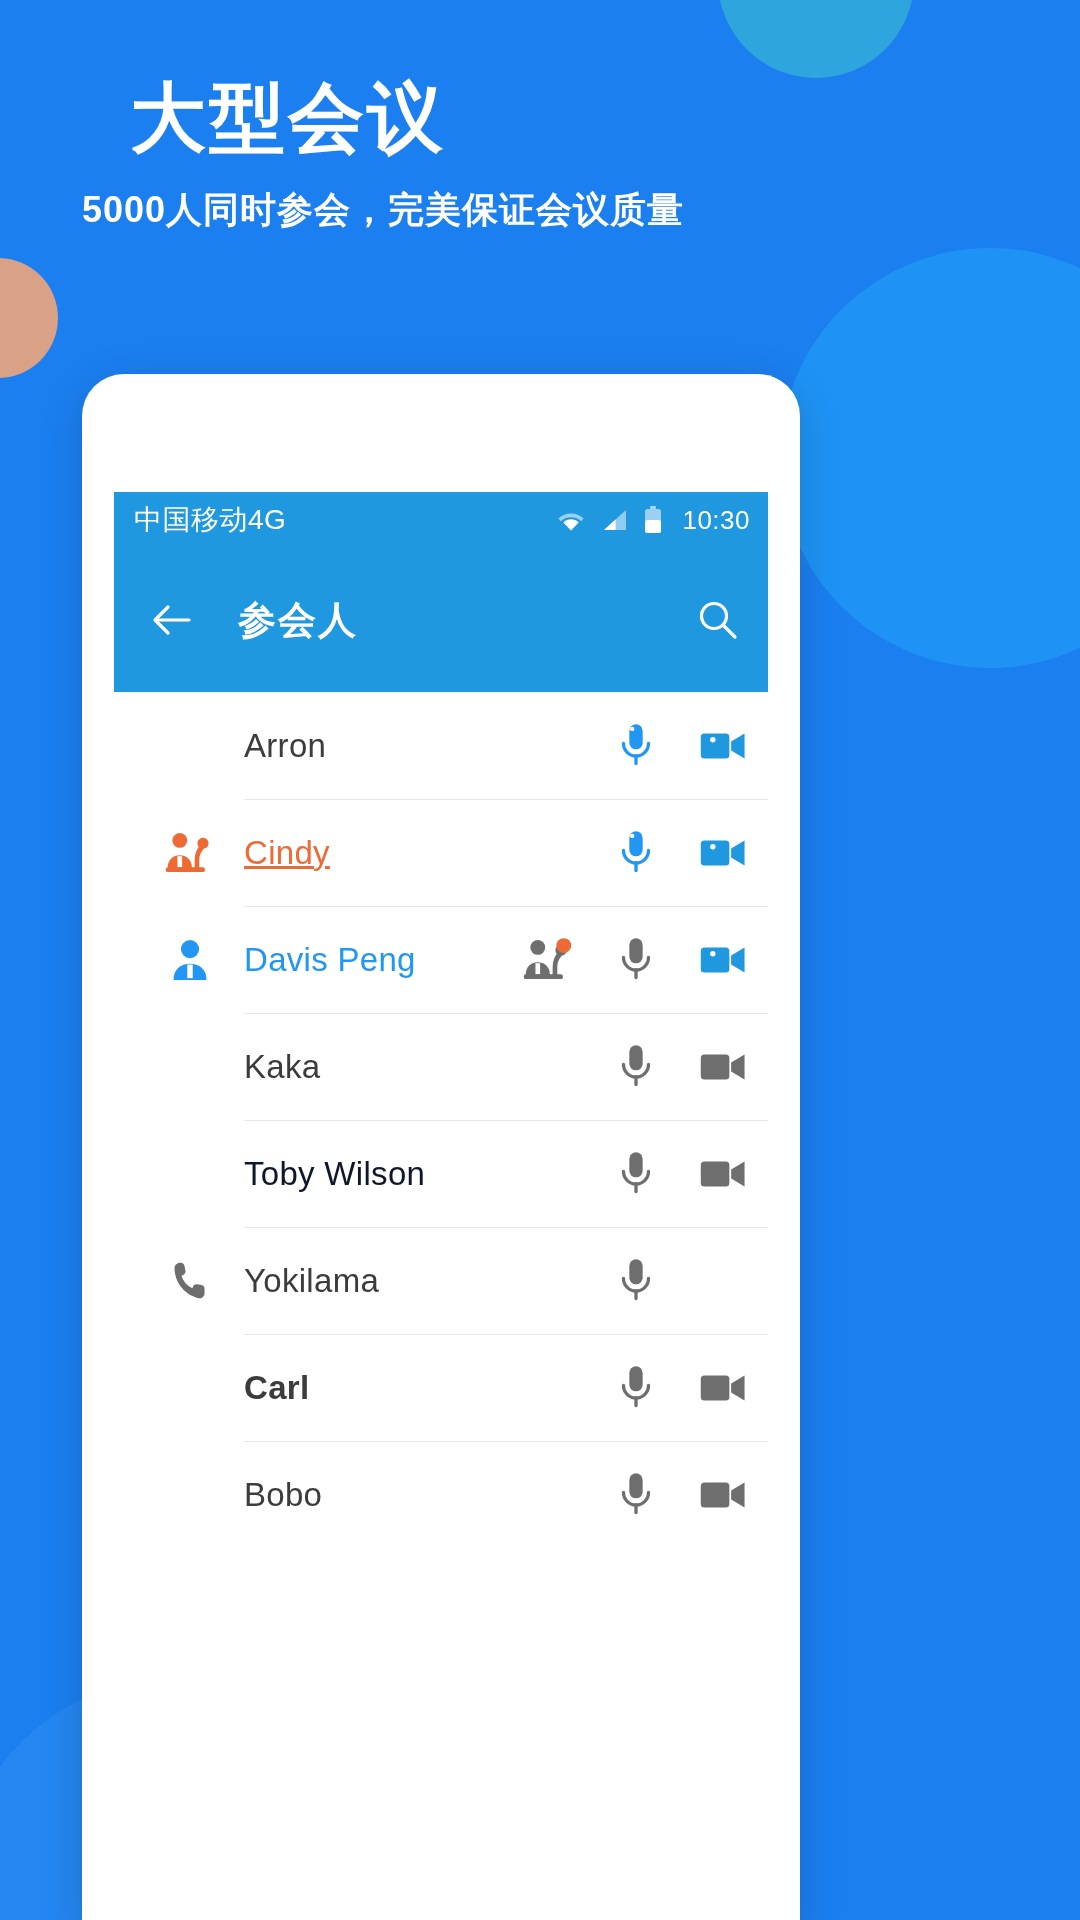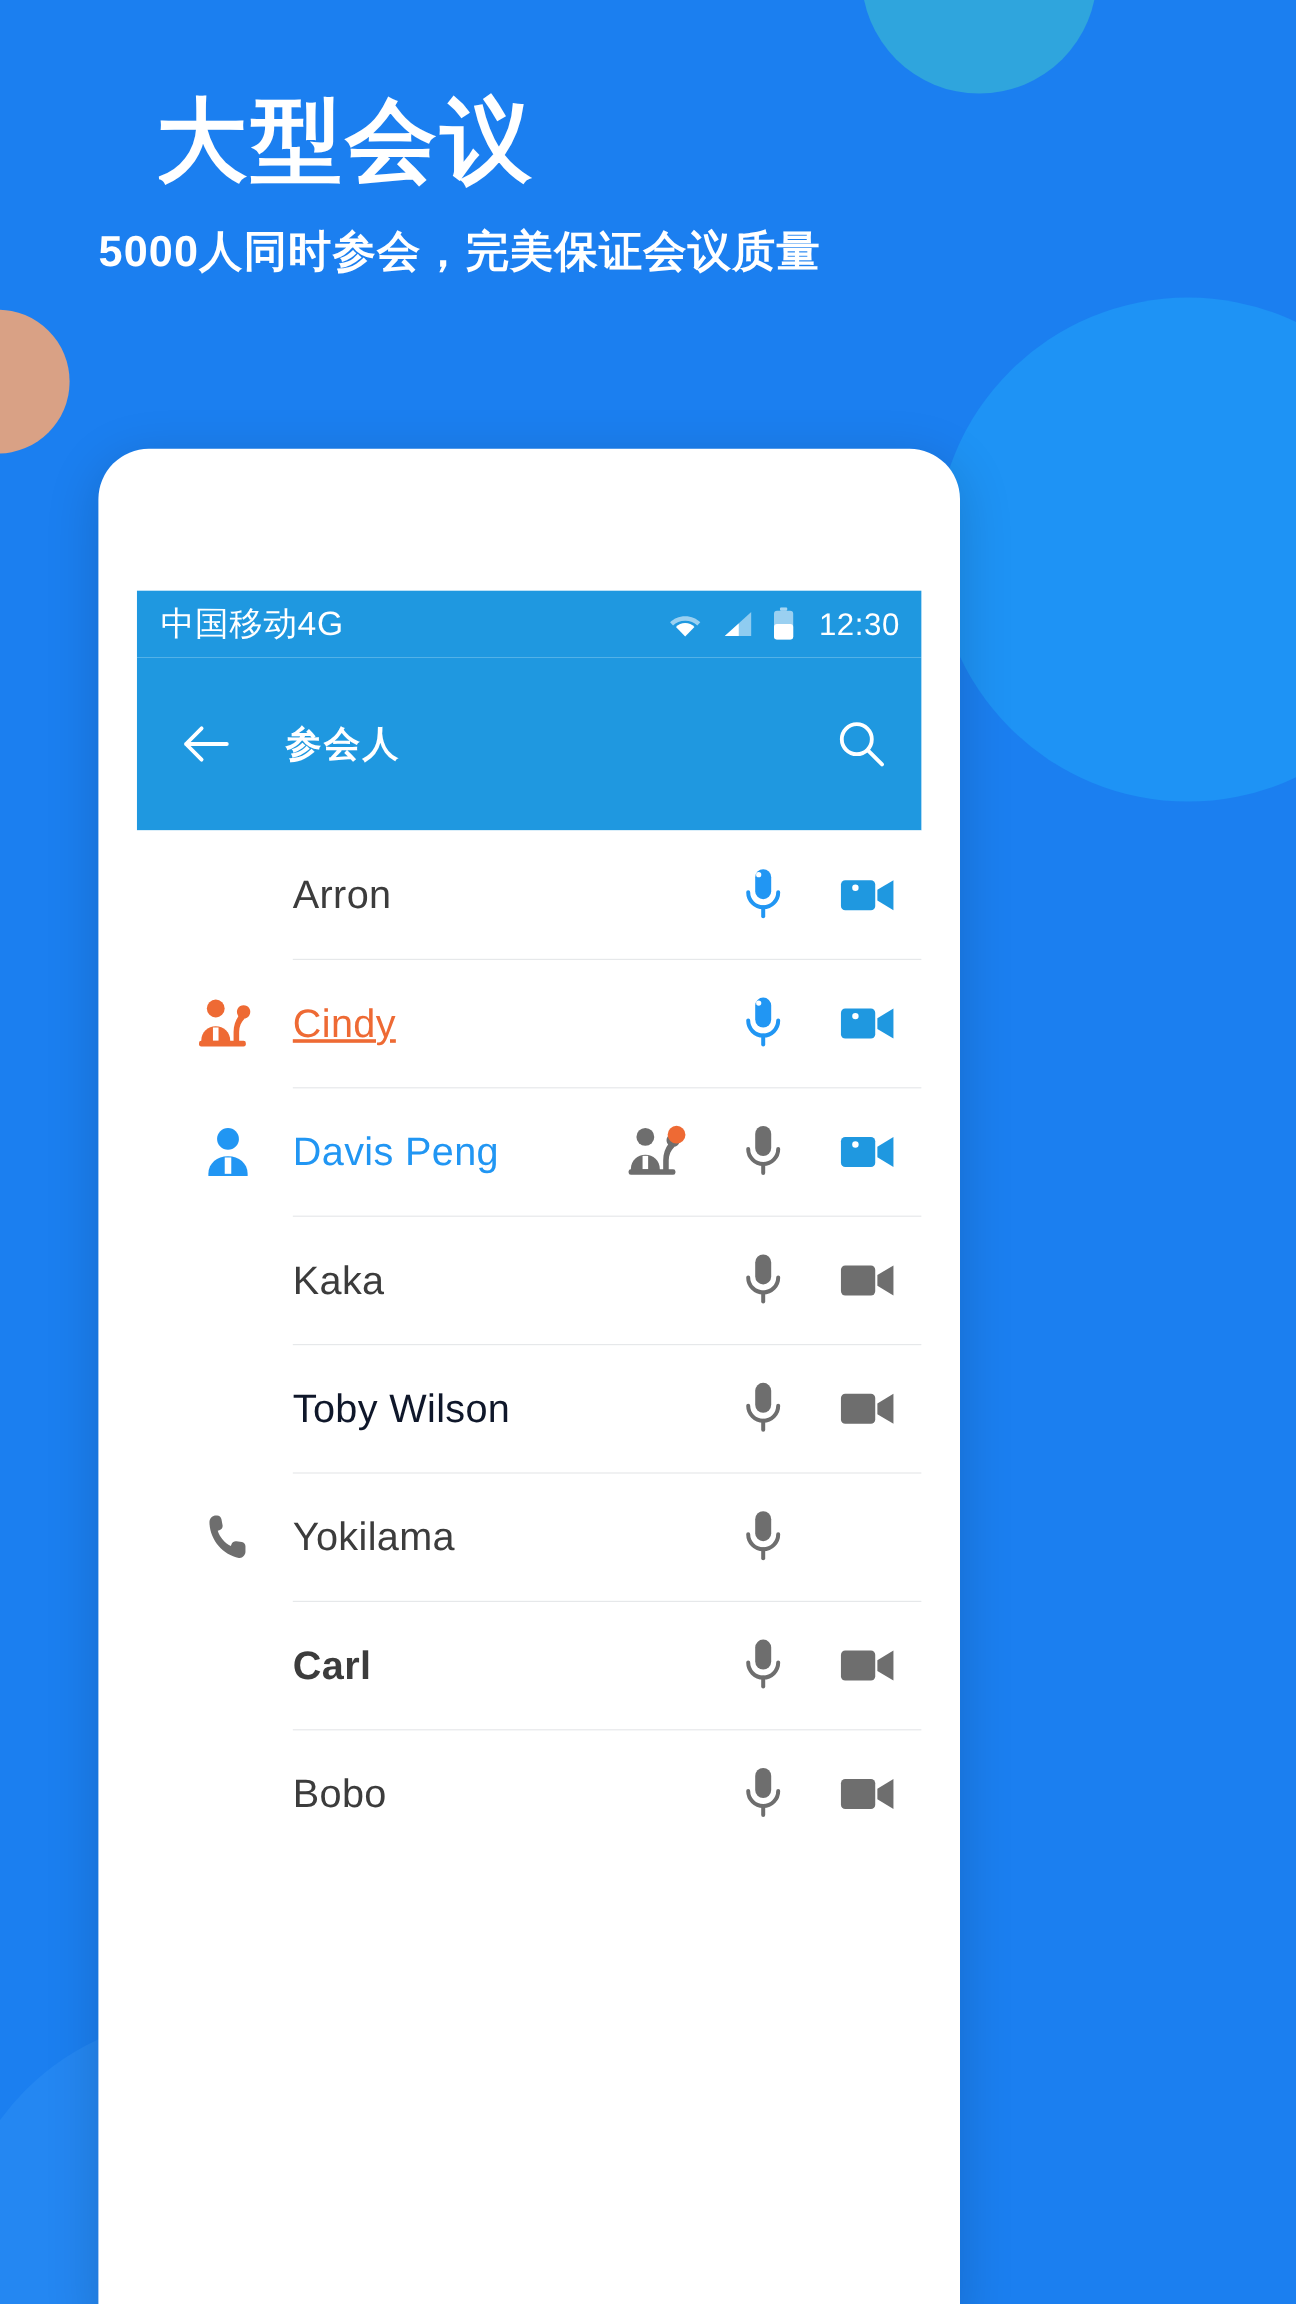--- a/index.html
+++ b/index.html
@@ -119,21 +119,21 @@
   .appbar {
     height:144px;
     background:#1f98e0;
     display:flex;
     align-items:center;
     padding:0 28px 0 34px;
   }
   .appbar-back { width:46px; height:46px; display:block; cursor:pointer; }
   .appbar-title {
     color:#ffffff;
-    font-size:30px;
+    font-size:38px;
     font-weight:bold;
     letter-spacing:2px;
     margin-left:44px;
   }
   .appbar-search {
     margin-left:auto;
     width:44px; height:44px;
     display:block;
     cursor:pointer;
   }
@@ -212,21 +212,21 @@
         </svg>
         <svg class="icon-signal" viewBox="0 0 26 24">
           <path d="M24 2v20H2L24 2z" fill="#ffffff" opacity="0.5"></path>
           <path d="M13.6 11.5V22H2l11.6-10.5z" fill="#ffffff"></path>
         </svg>
         <svg class="icon-battery" viewBox="0 0 18 28">
           <rect x="6" y="0" width="6" height="3" rx="1" fill="#ffffff" opacity="0.6"></rect>
           <rect x="1" y="3" width="16" height="24" rx="2.5" fill="#ffffff" opacity="0.55"></rect>
           <rect x="1" y="14" width="16" height="13" rx="2.5" fill="#ffffff"></rect>
         </svg>
-        <div class="status-time">12:30</div>
+        <div class="status-time">10:30</div>
       </div>
     </div>
 
     <div class="appbar">
       <svg class="appbar-back" viewBox="0 0 46 46">
         <path d="M41 23H7M20 10L7 23l13 13" fill="none" stroke="#ffffff" stroke-width="3.2" stroke-linecap="round" stroke-linejoin="round"></path>
       </svg>
       <div class="appbar-title">参会人</div>
       <svg class="appbar-search" viewBox="0 0 44 44">
         <circle cx="18" cy="18" r="12.5" fill="none" stroke="#ffffff" stroke-width="3.2"></circle>

